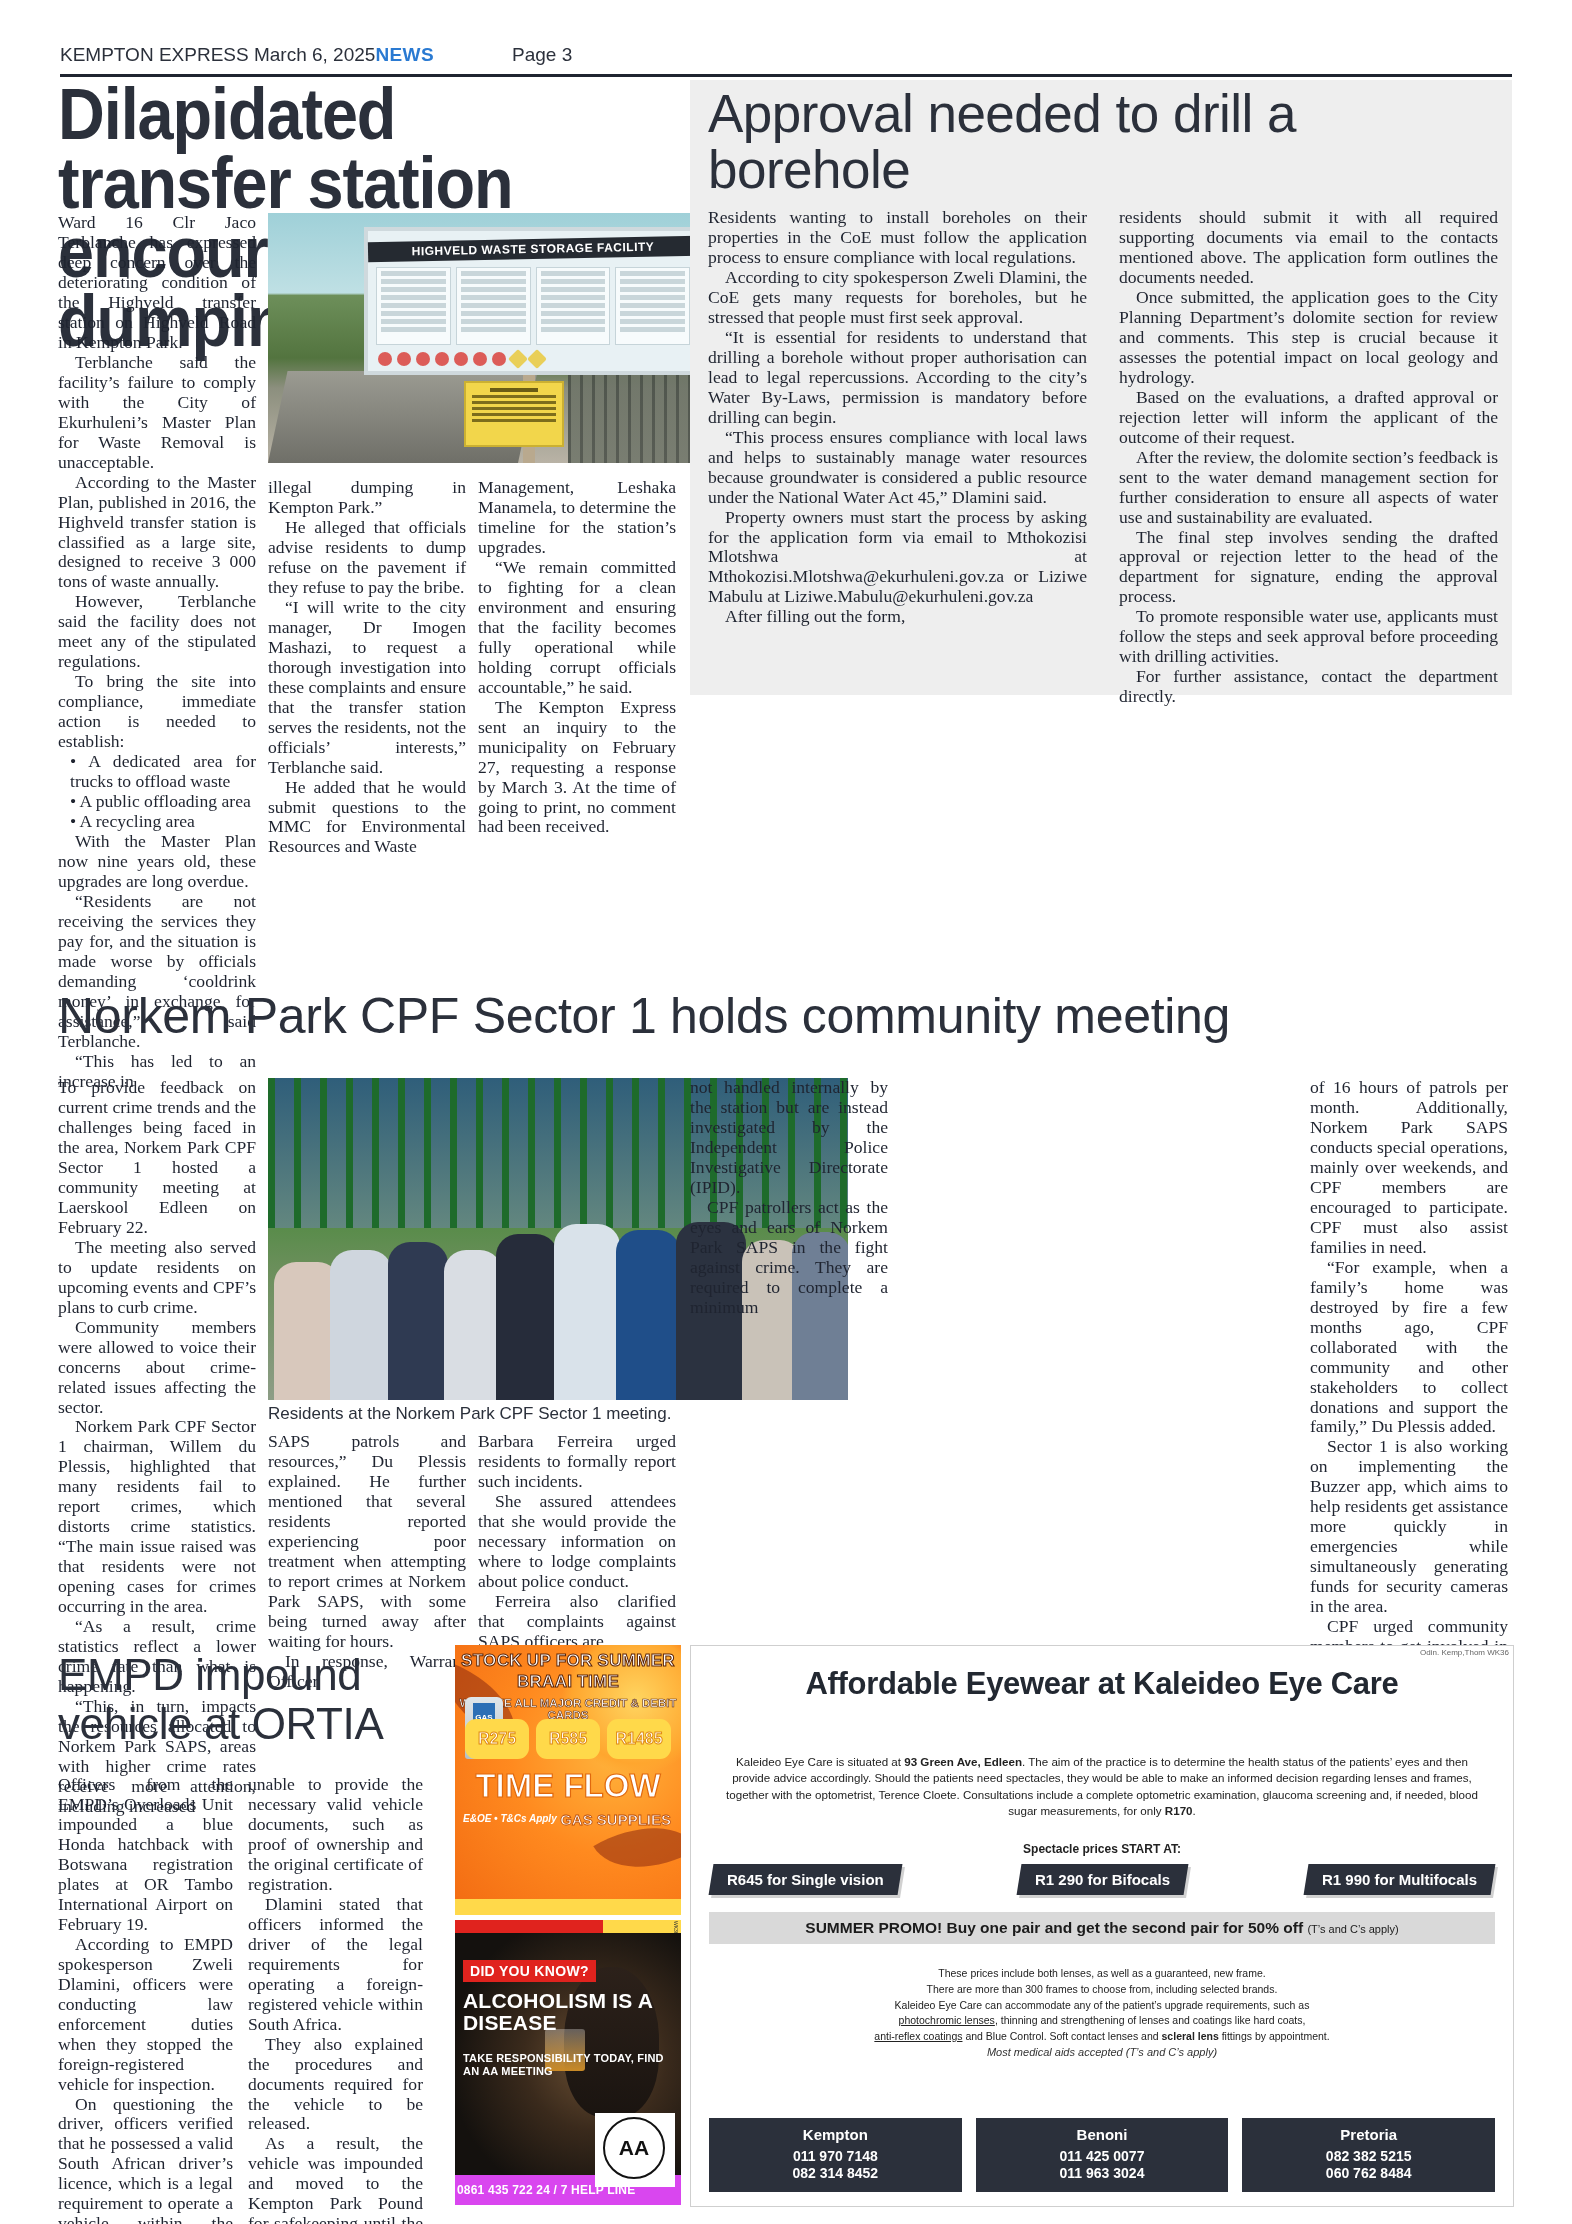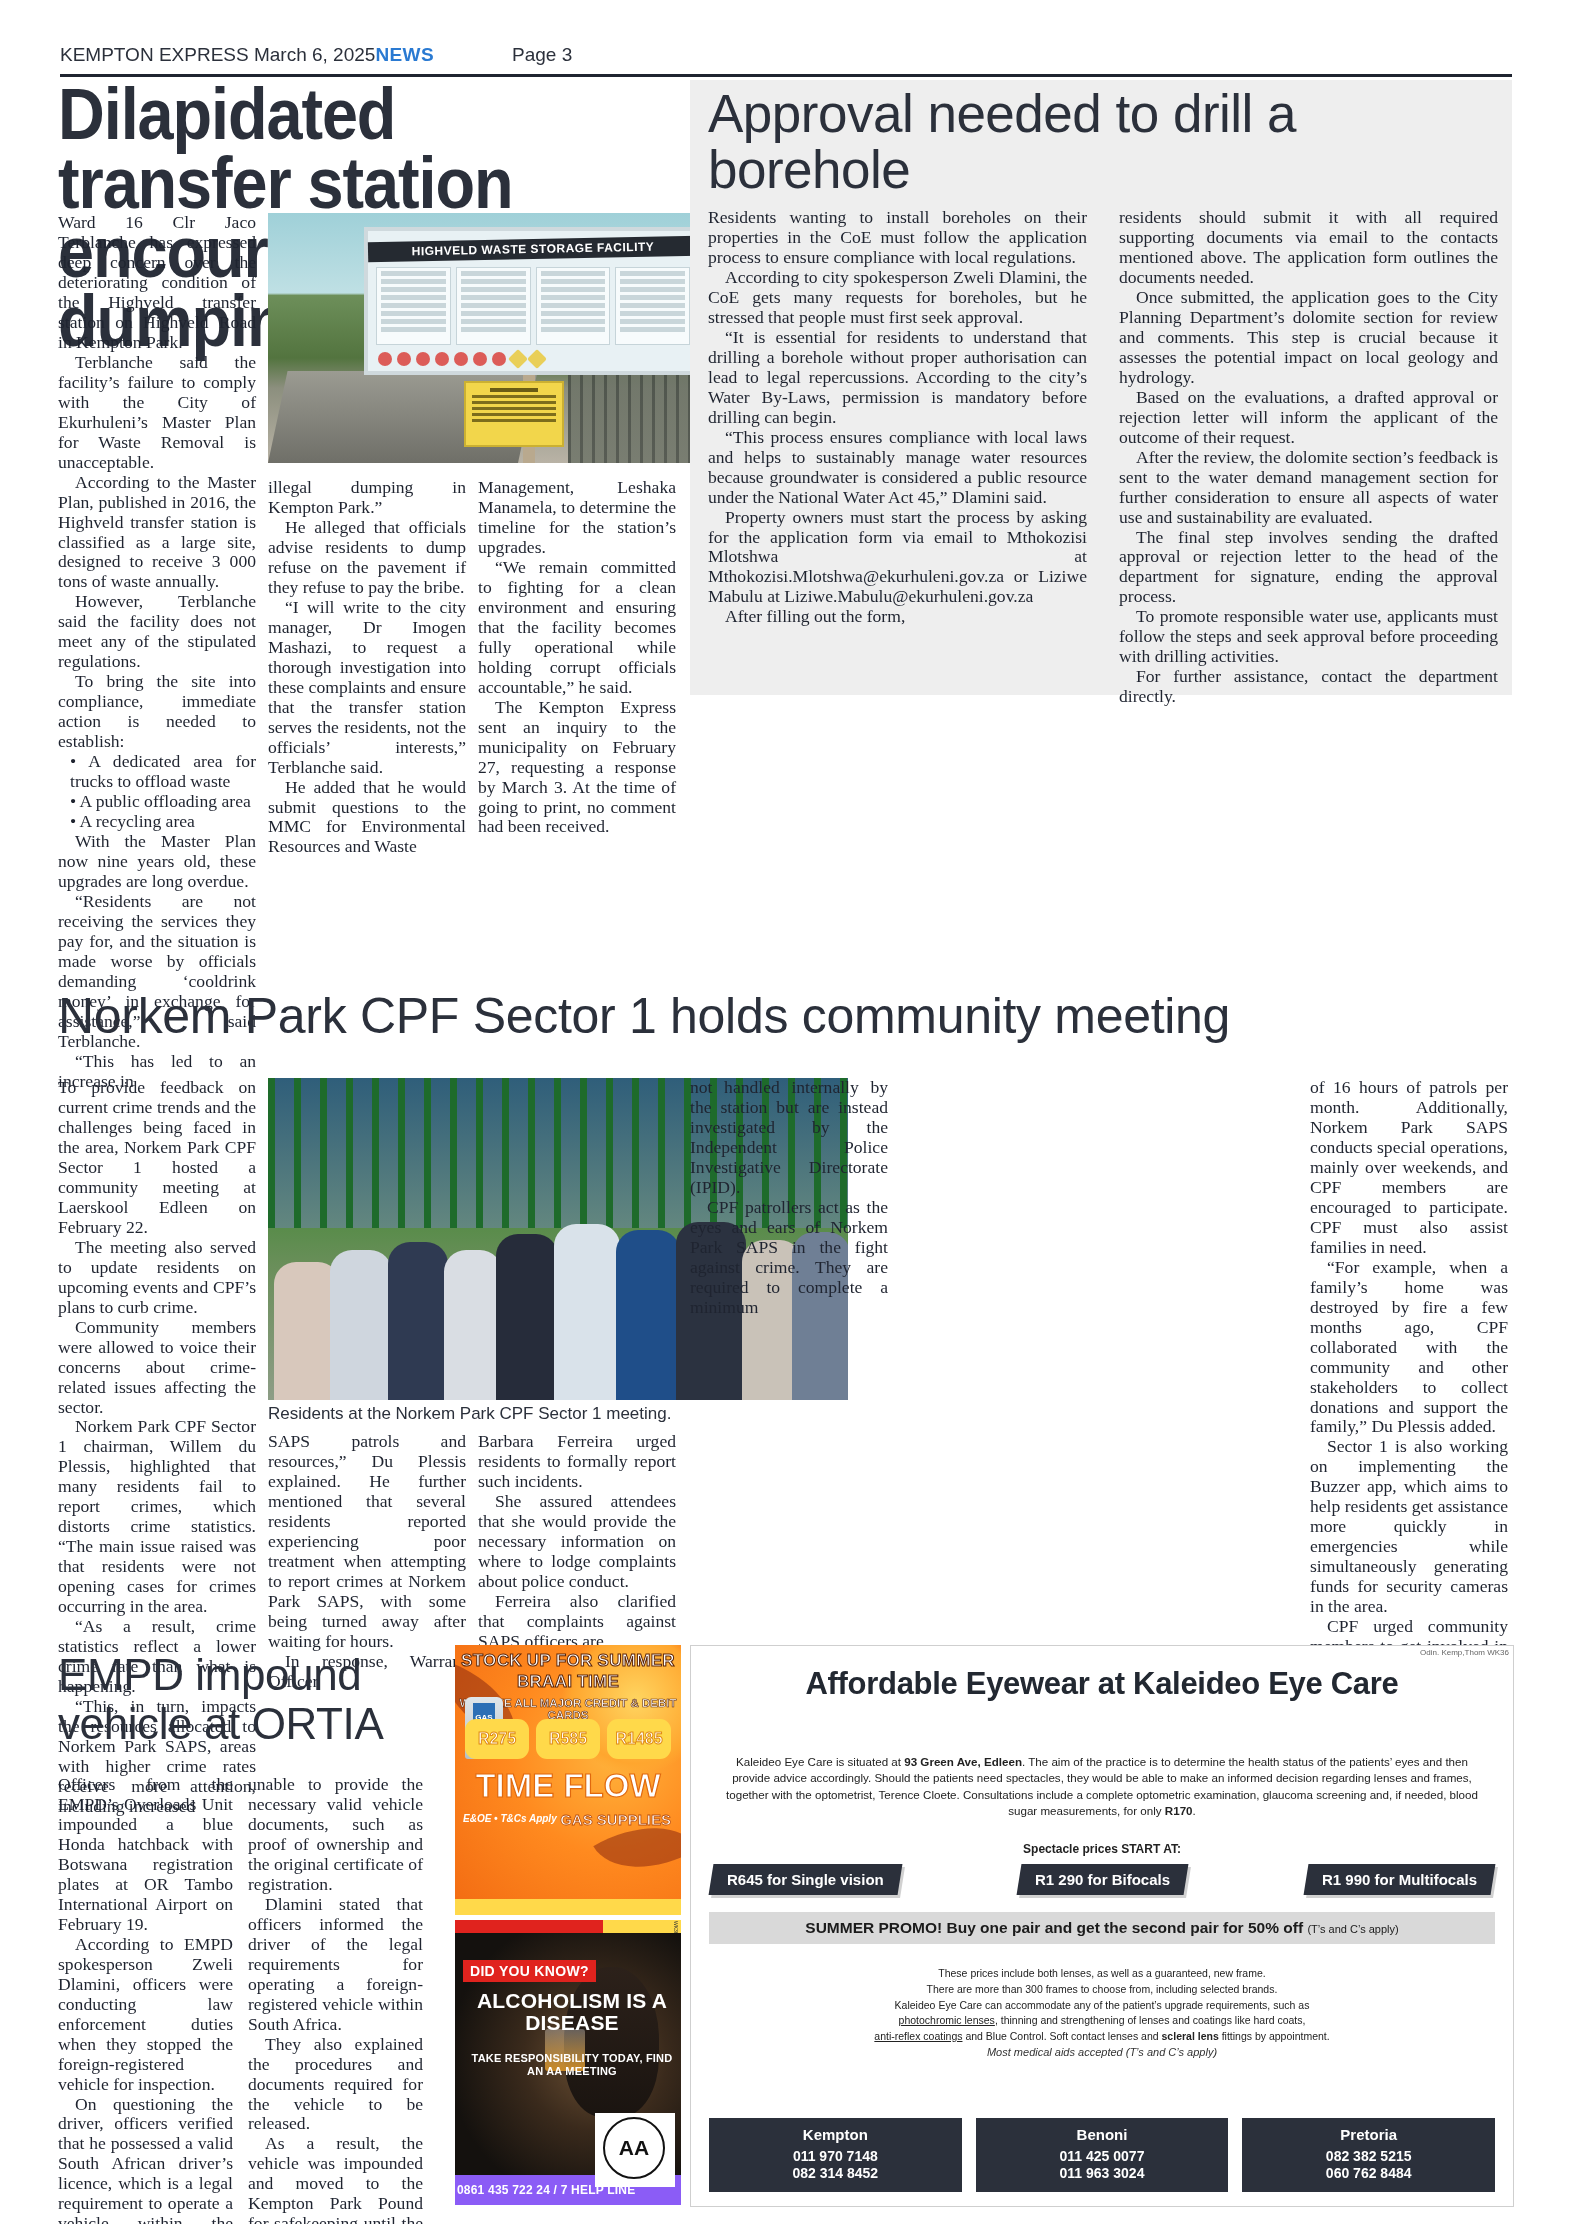--- a/index.html
+++ b/index.html
@@ -167,21 +167,21 @@
   .gasad .cyl{position:absolute;left:10px;top:52px;width:38px;height:62px;border-radius:6px 6px 3px 3px;
     background:linear-gradient(180deg,#dfe6ea,#b5c0c6);}
   .gasad .cyl i{position:absolute;left:8px;top:6px;right:8px;height:29px;background:#2b6fb5;
      color:#fff;font-style:normal;font-size:8px;font-family:"Liberation Sans",sans-serif;
      display:flex;align-items:center;justify-content:center;font-weight:bold;}
   .gasad .cyl u{position:absolute;left:6px;bottom:6px;right:6px;height:8px;background:#7d8a91;text-decoration:none;
      font-size:6px;color:#fff;font-family:"Liberation Sans",sans-serif;display:flex;align-items:center;justify-content:center;}
   .gasad .band{position:absolute;left:0;right:0;bottom:0;height:16px;background:#ffd94a;}
 
   
-  .alcad{position:absolute;left:455px;top:1920px;width:226px;height:285px;overflow:hidden;background:#8b5cf6;text-align:center;}
+  .alcad{position:absolute;left:455px;top:1920px;width:226px;height:285px;overflow:hidden;background:#d946ef;}
   .alcad .redbar{position:absolute;left:0;top:0;width:148px;height:13px;background:#e0231e;}
   .alcad .ylbar{position:absolute;left:148px;top:0;right:0;height:13px;background:#ffd94a;}
   .alcad .ylbar span{position:absolute;right:2px;top:1px;font-size:5px;
     font-family:"Liberation Sans",sans-serif;writing-mode:vertical-rl;color:#333;}
   .alcad .photo{position:absolute;left:0;top:13px;right:0;bottom:30px;
     background:radial-gradient(circle at 62% 52%,#6d5134 0%,#3a2a1c 38%,#14110e 78%);}
   .alcad .hair{position:absolute;right:22px;top:34px;width:95px;height:150px;border-radius:48% 48% 40% 40%;
     background:linear-gradient(180deg,#2c211a,#1a1410);}
   .alcad .glass{position:absolute;right:96px;top:96px;width:40px;height:42px;border-radius:3px;
     background:linear-gradient(180deg,rgba(255,255,255,.3),#c98a27);}

